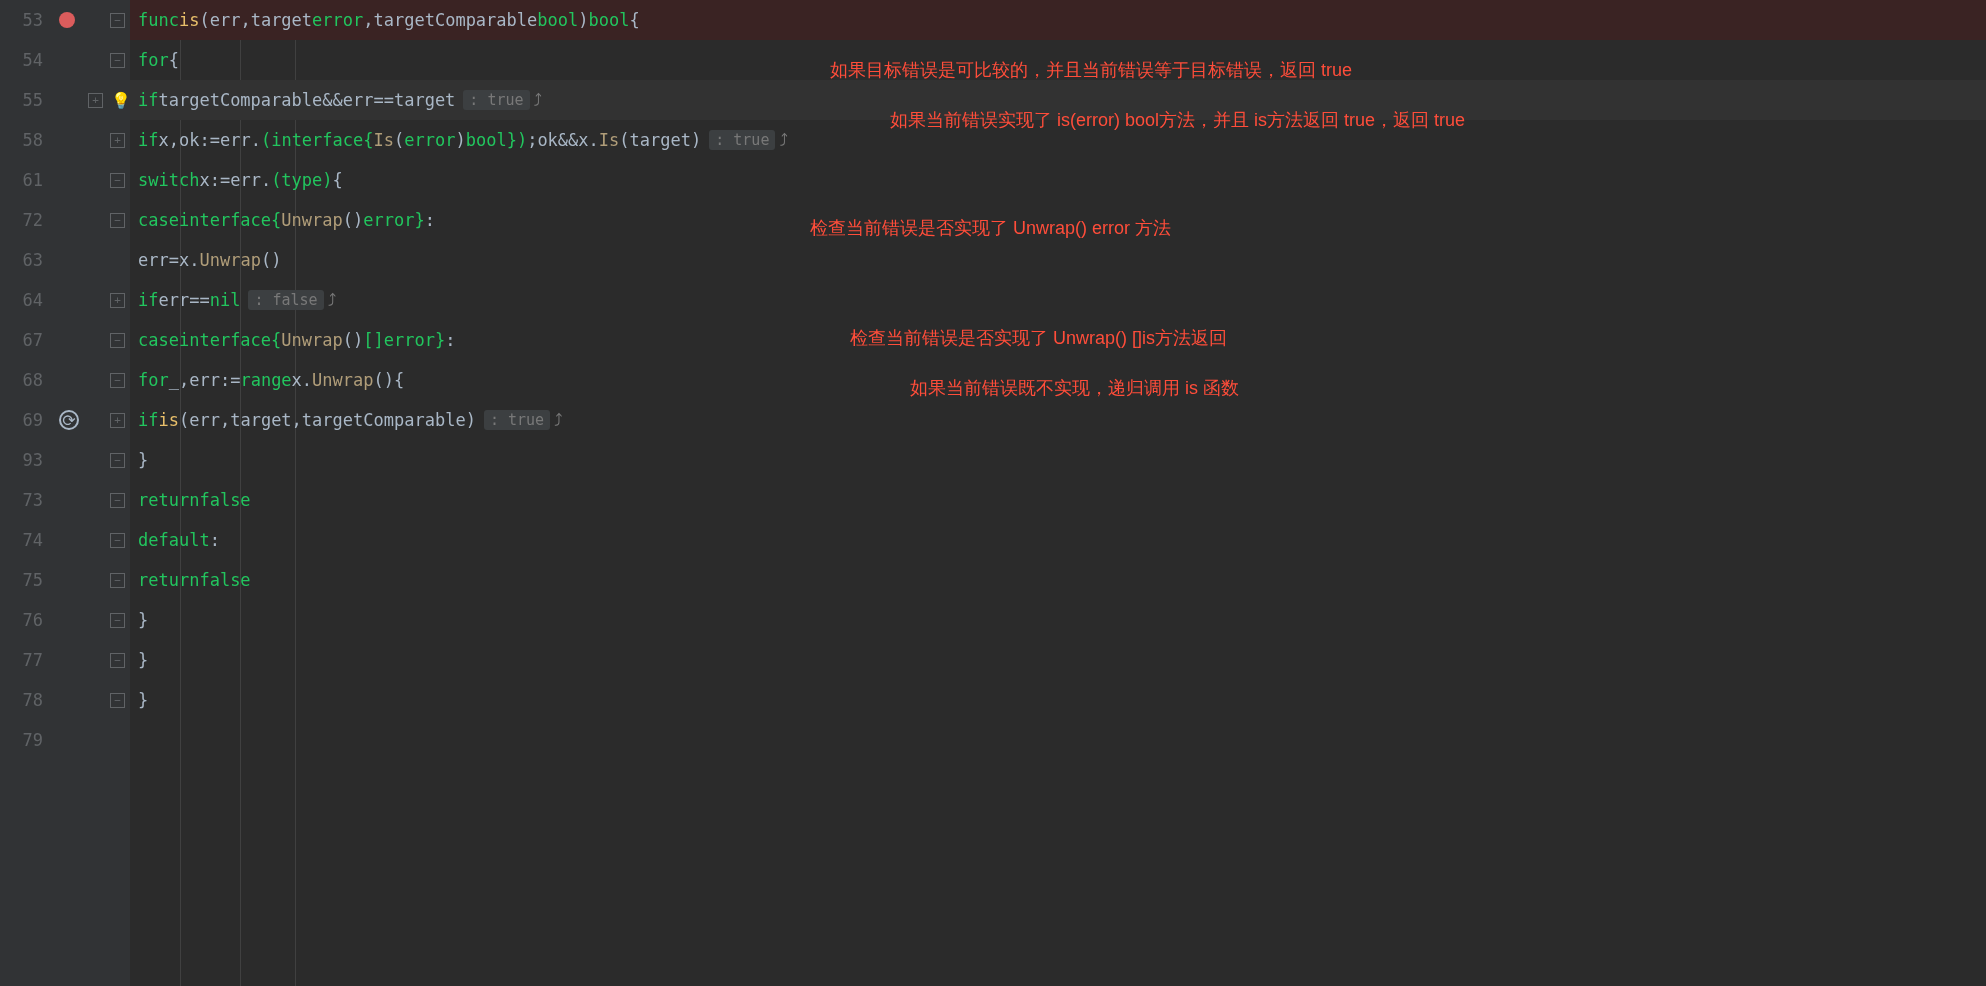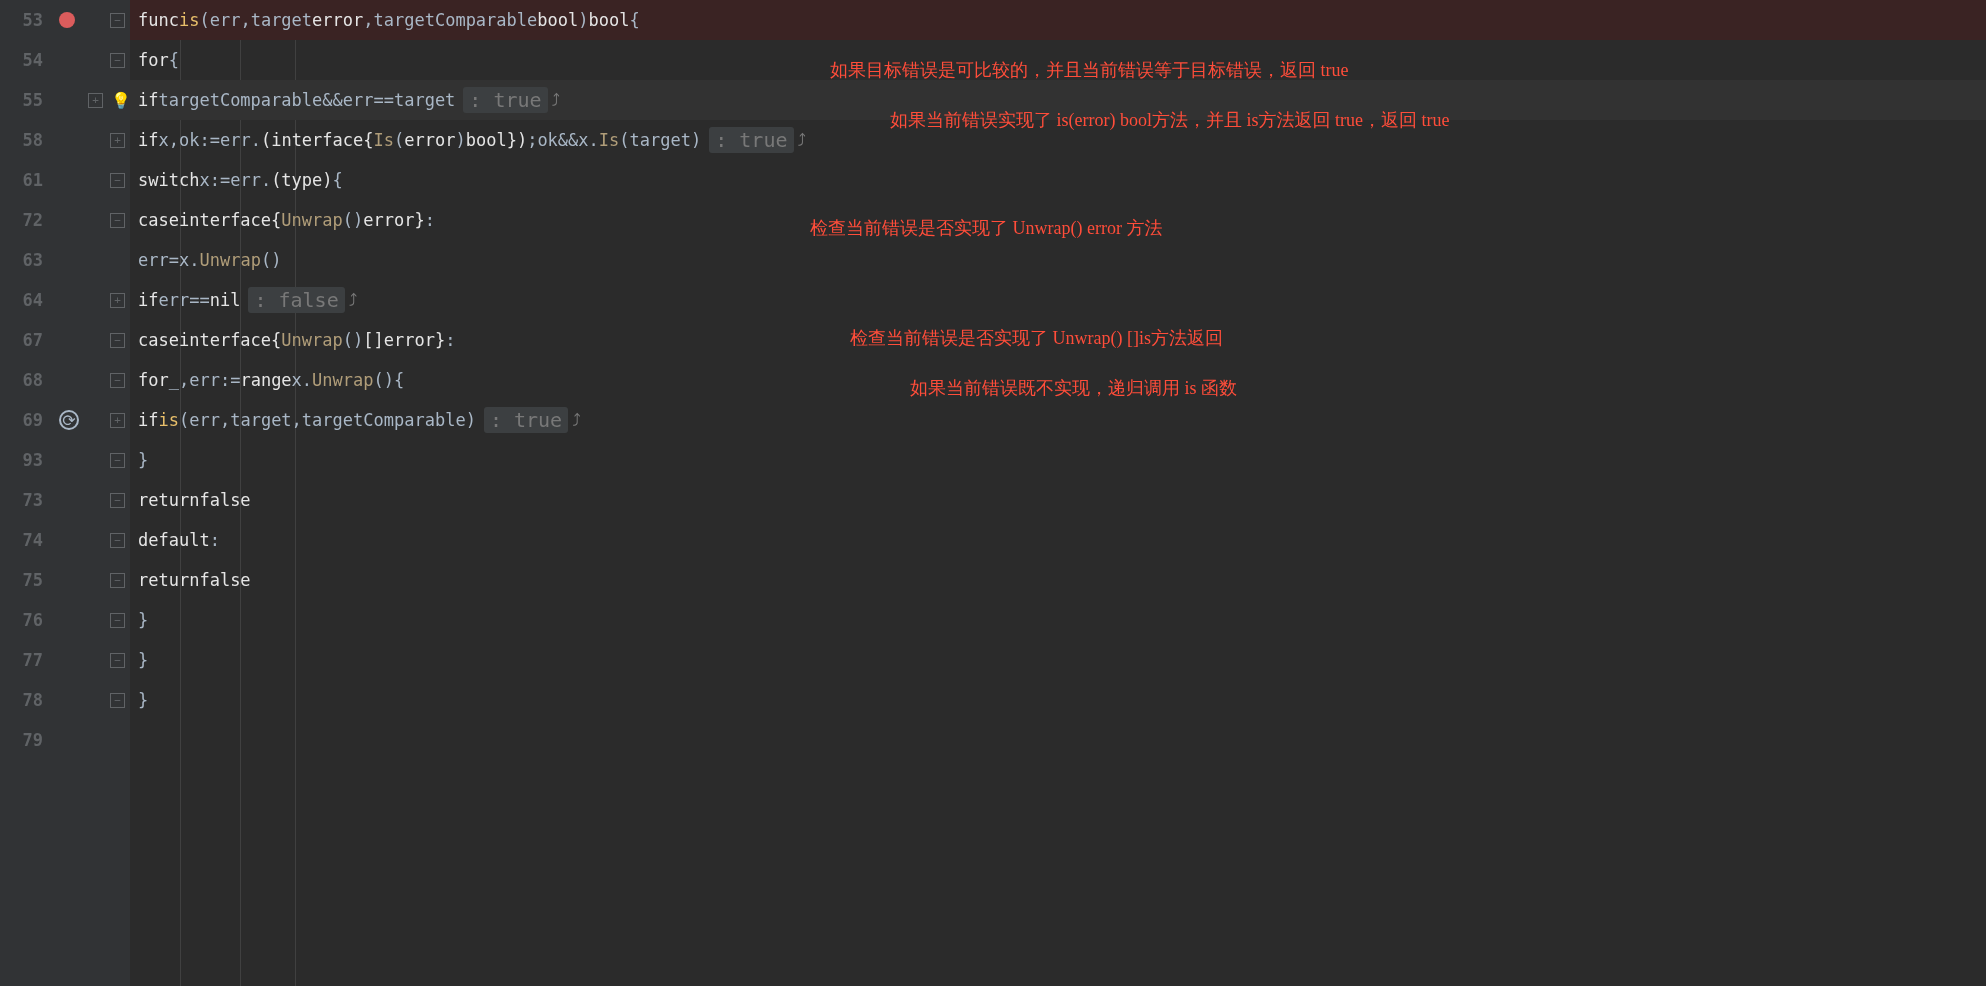--- a/index.html
+++ b/index.html
@@ -28,21 +28,20 @@
     display: flex;
     align-items: center;
     position: relative;
   }
   .line-number {
     width: 55px;
     text-align: right;
     color: #606366;
     font-size: 17px;
     padding-right: 12px;
-    font-weight: bold;
   }
   .gutter-icons {
     flex: 1;
     display: flex;
     align-items: center;
     gap: 4px;
     padding-left: 4px;
   }
   .breakpoint {
     width: 16px;
@@ -97,41 +96,41 @@
     padding-left: 8px;
     position: relative;
     white-space: pre;
   }
   .highlight-line {
     background: #3a2323;
   }
   .current-line {
     background: #323232;
   }
-  .kw { color: #e5e5e5; }
+  .kw { color: #22c55e; }
   .func-name { color: #e8bf6a; }
   .param { color: #a9b7c6; }
   .method { color: #b09d79; }
   .hint {
     background: #3c3f41;
     color: #787878;
     padding: 1px 6px;
     border-radius: 3px;
     margin-left: 8px;
-    font-size: 20px;
+    font-size: 15px;
   }
   .arrow-return {
     color: #787878;
     margin-left: 4px;
   }
   .annotation {
     position: absolute;
     color: #ff4d3a;
     font-size: 18px;
-    font-family: Liberation Serif, serif;
+    font-family: Liberation Sans, sans-serif;
     white-space: nowrap;
   }
   .vline {
     position: absolute;
     width: 1px;
     background: #404040;
     top: 0;
     bottom: 0;
   }
 </style>

